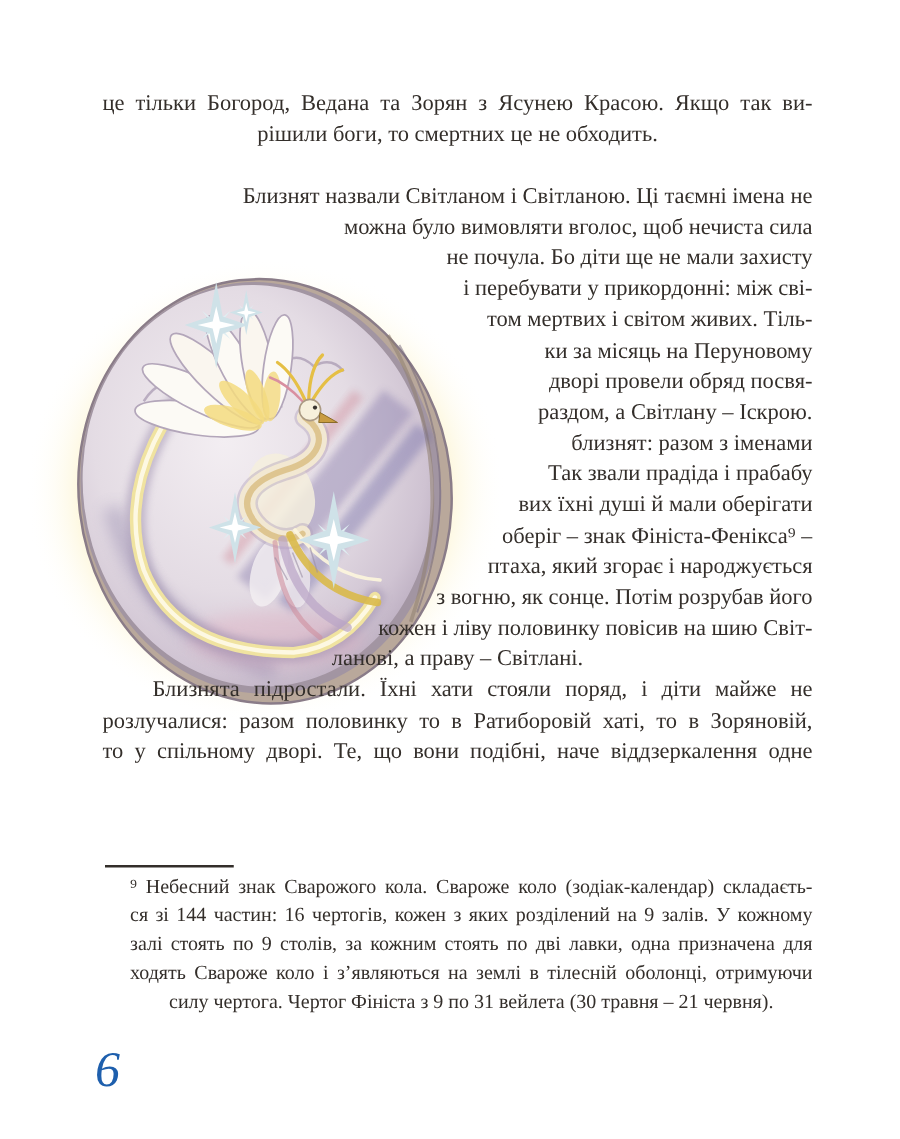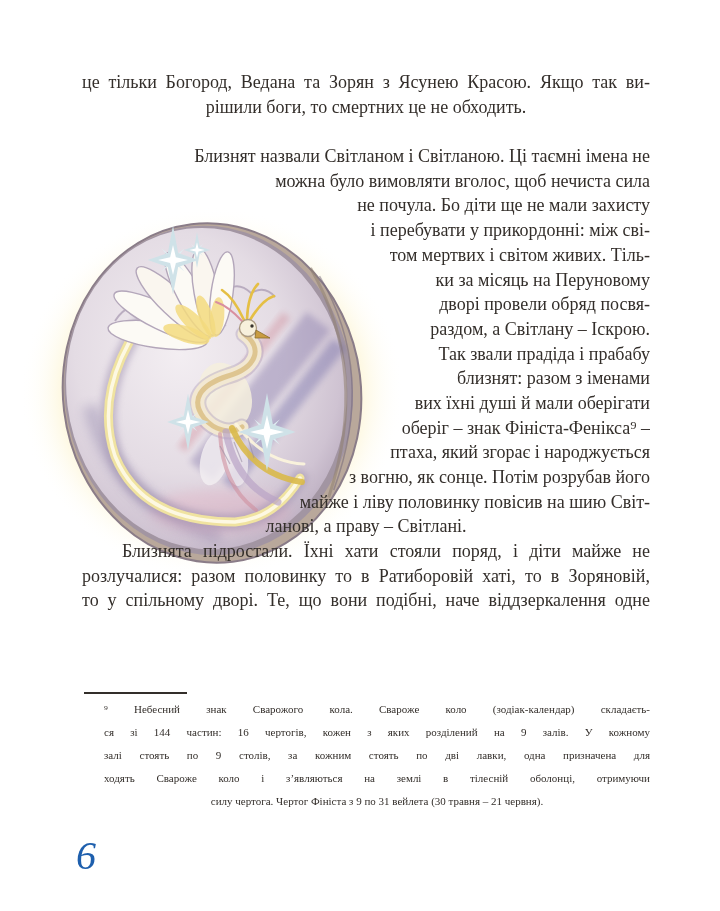--- a/index.html
+++ b/index.html
@@ -18,21 +18,21 @@
   .ln{height:24.7px;overflow:hidden;font-family:Liberation Serif, serif;}
   .lt{text-align:center;white-space:nowrap;}
   .rt{text-align:right;white-space:nowrap;}
   .st{text-align:justify;text-align-last:justify;}
   .ind{text-indent:40px;}
   .gap{height:24.7px;}
   
   .separator{position:absolute;left:84px;top:692px;width:103px;height:2px;background:#332e2a;}
   .footnote{
     position:absolute;left:104px;top:698px;width:546px;
-    font-size:11px;line-height:23px;
+    font-size:16px;line-height:23px;
   }
   .fn-ln{height:23px;overflow:hidden;}
   
   .pagenum{
     position:absolute;left:76px;top:834px;
     font-family:"Liberation Serif","DejaVu Serif",serif;
     font-style:italic;font-size:40px;line-height:44px;color:#1e5fad;
   }
 </style>
 </head>
@@ -174,27 +174,27 @@
     <div class="ln lt">рішили боги, то смертних це не обходить.</div>
     <div class="gap"></div>
     <div class="ln rt">Близнят назвали Світланом і Світланою. Ці таємні імена не</div>
     <div class="ln rt">можна було вимовляти вголос, щоб нечиста сила</div>
     <div class="ln rt">не почула. Бо діти ще не мали захисту</div>
     <div class="ln rt">і перебувати у прикордонні: між сві-</div>
     <div class="ln rt">том мертвих і світом живих. Тіль-</div>
     <div class="ln rt">ки за місяць на Перуновому</div>
     <div class="ln rt">дворі провели обряд посвя-</div>
     <div class="ln rt">раздом, а Світлану – Іскрою.</div>
+    <div class="ln rt">близнят: разом з іменами</div>
     <div class="ln rt">Так звали прадіда і прабабу</div>
-    <div class="ln rt">близнят: разом з іменами</div>
     <div class="ln rt">вих їхні душі й мали оберігати</div>
     <div class="ln rt">оберіг – знак Фініста-Фенікса⁹ –</div>
     <div class="ln rt">птаха, який згорає і народжується</div>
     <div class="ln rt">з вогню, як сонце. Потім розрубав його</div>
-    <div class="ln rt">майже і ліву половинку повісив на шию Світ-</div>
+    <div class="ln rt">кожен і ліву половинку повісив на шию Світ-</div>
     <div class="ln lt">ланові, а праву – Світлані.</div>
     <div class="ln st ind">Близнята підростали. Їхні хати стояли поряд, і діти майже не</div>
     <div class="ln st">розлучалися: разом половинку то в Ратиборовій хаті, то в Зоряновій,</div>
     <div class="ln st">то у спільному дворі. Те, що вони подібні, наче віддзеркалення одне</div>
   </div>
 
   <div class="separator"></div>
   <div class="footnote">
     <div class="fn-ln st">⁹ Небесний знак Сварожого кола. Свароже коло (зодіак-календар) складаєть-</div>
     <div class="fn-ln st">ся зі 144 частин: 16 чертогів, кожен з яких розділений на 9 залів. У кожному</div>

